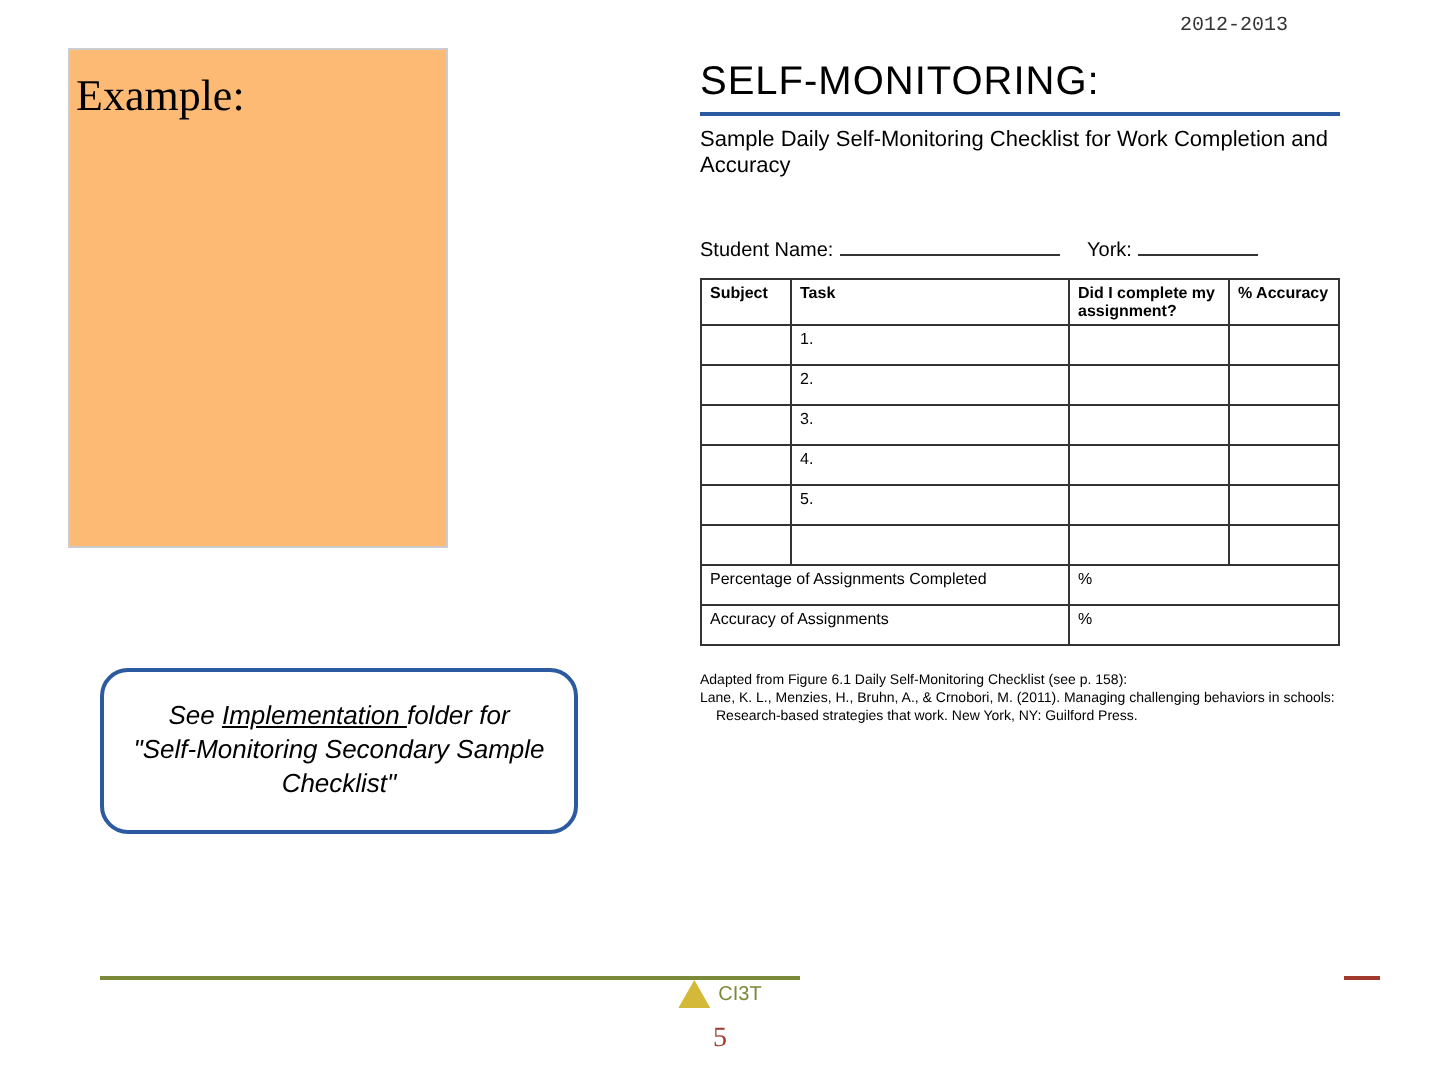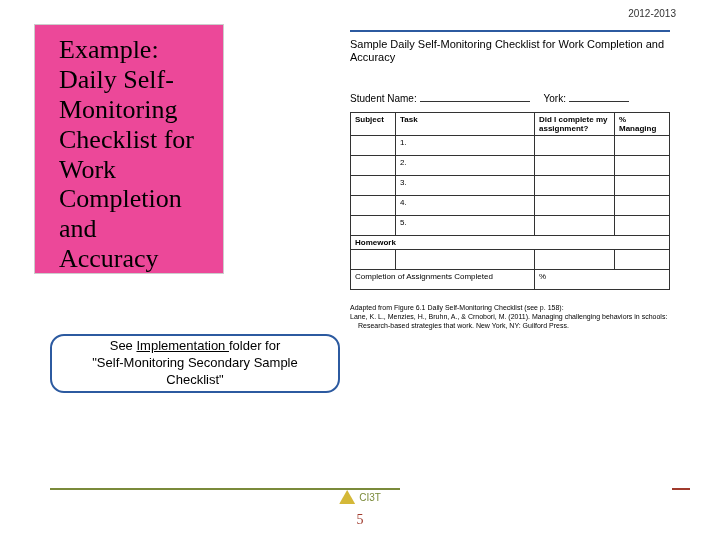--- a/index.html
+++ b/index.html
@@ -8,51 +8,52 @@
     height: 540px;
     background: #fff;
     font-family: Georgia, 'Times New Roman', serif;
     position: relative;
     overflow: hidden;
   }
   .stage { width: 720px; height: 540px; position: relative; }
 
   .date-top {
     position: absolute;
-    top: 8px; right: 44px;
+    top: 8px; right: 76px;
     font-size: 10px;
-    font-family: Liberation Sans, sans-serif;
+    font-family: Liberation Mono, monospace;
     color: #333;
   }
 
   .leftbox {
     position: absolute;
     top: 24px; left: 34px;
     width: 190px; height: 250px;
-    background: #ec4899;
+    background: #fdba74;
     border: 1px solid #ccc;
-    padding: 10px 24px;
-    font-size: 26px;
+    padding: 10px 3px;
+    font-size: 22px;
     line-height: 1.15;
     color: #000;
   }
 
   .note-box {
     position: absolute;
     top: 334px; left: 50px;
-    width: 290px;
+    width: 239px;
     background: #fff;
     border: 2px solid #2c5aa0;
     border-radius: 14px;
-    padding: 2px 14px;
+    padding: 14px 14px;
     font-family: 'Helvetica Neue', Arial, sans-serif;
     font-size: 13px;
     text-align: center;
     color: #000;
     line-height: 1.3;
+    font-style: italic;
   }
   .note-box .underline { text-decoration: underline; }
 
   .doc {
     position: absolute;
     top: 30px; left: 350px;
     width: 320px;
     font-family: Arial, Helvetica, sans-serif;
     color: #000;
   }
@@ -144,44 +145,44 @@
 </style>
 </head>
 <body>
 
 <div class="stage">
 
   <div class="date-top">2012-2013</div>
 
   <div class="leftbox">
     <div>Example:</div>
-    <div>Daily Self-Monitoring Checklist for Work Completion and Accuracy</div>
   </div>
 
   <div class="note-box">
     <span>See </span><span class="underline">Implementation </span><span>folder for </span><br>
     <span>"Self-Monitoring Secondary Sample Checklist"</span>
   </div>
 
   <div class="doc">
+    <span class="doc-heading">SELF-MONITORING:</span>
     <div class="doc-rule"></div>
     <div class="doc-subtitle">Sample Daily Self-Monitoring Checklist for Work Completion and Accuracy</div>
 
     <div class="field-row">
       <span><span>Student Name:</span> <span class="line name"></span></span>
       <span><span>York:</span> <span class="line date"></span></span>
     </div>
 
     <table class="checklist">
       <tbody>
           <tr>
         <th class="col-subj">Subject</th>
         <th class="col-task">Task</th>
         <th class="col-did">Did I complete my assignment?</th>
-        <th class="col-acc">% Managing</th>
+        <th class="col-acc">% Accuracy</th>
       </tr>
       <tr>
             <td></td>
             <td>1.</td>
             <td></td>
             <td></td>
           </tr>
       <tr>
             <td></td>
             <td>2.</td>
@@ -200,30 +201,31 @@
             <td></td>
             <td></td>
           </tr>
       <tr>
             <td></td>
             <td>5.</td>
             <td></td>
             <td></td>
           </tr>
       <tr>
-            <td colspan="4" style="font-weight:bold;height:14px">Homework</td>
-          </tr>
-      <tr>
             <td></td>
             <td></td>
             <td></td>
             <td></td>
           </tr>
       <tr class="summary-row">
-        <td class="label" colspan="2">Completion of Assignments Completed</td>
+        <td class="label" colspan="2">Percentage of Assignments Completed</td>
+        <td class="val" colspan="2">%</td>
+      </tr>
+      <tr class="summary-row">
+        <td class="label" colspan="2">Accuracy of Assignments</td>
         <td class="val" colspan="2">%</td>
       </tr>
     </tbody>
       </table>
 
     <div class="adapted">
       <span>Adapted from Figure 6.1 Daily Self-Monitoring Checklist (see p. 158):</span><br>
       <span>Lane, K. L., Menzies, H., Bruhn, A., &amp; Crnobori, M. (2011). Managing challenging behaviors in schools:</span><br>
       <span class="ind">Research-based strategies that work. New York, NY: Guilford Press.</span>
     </div>

